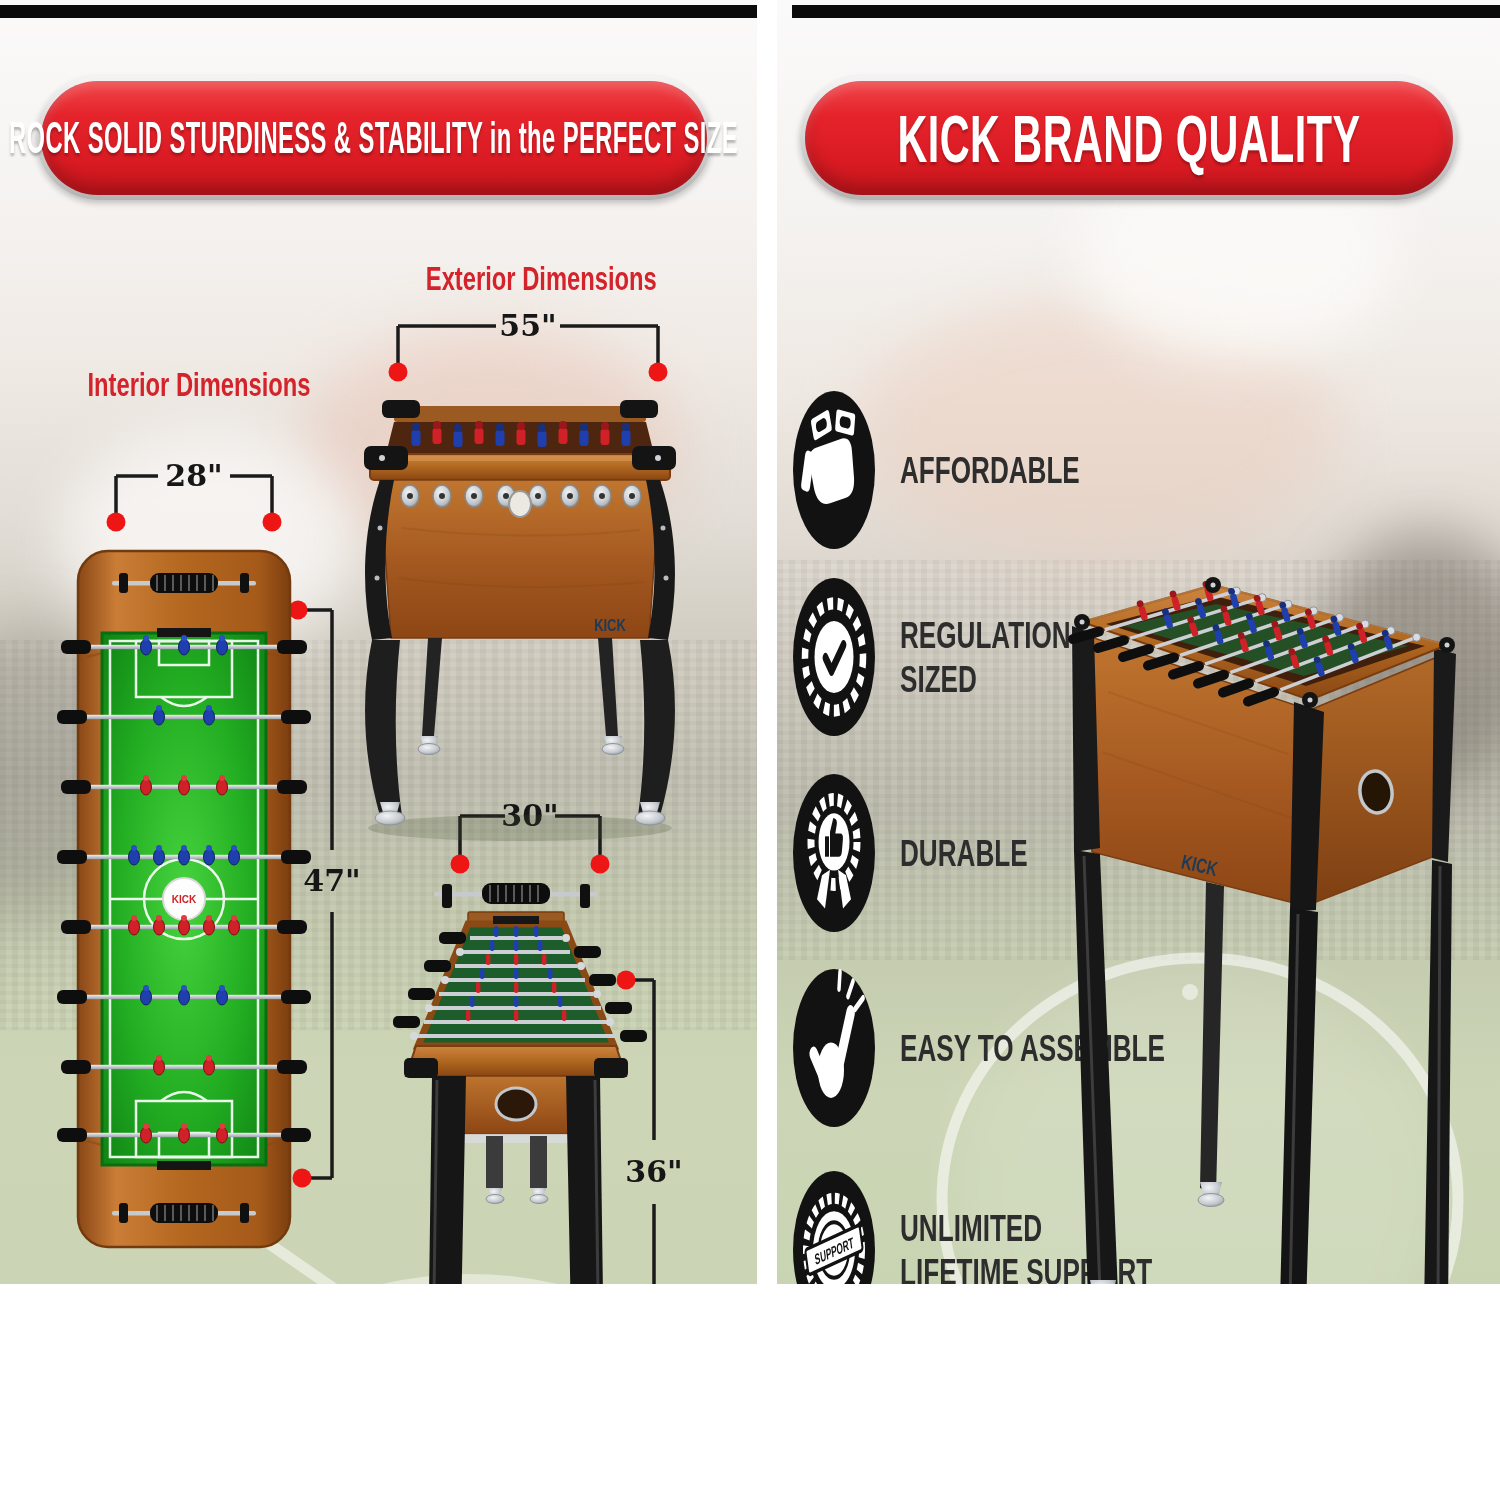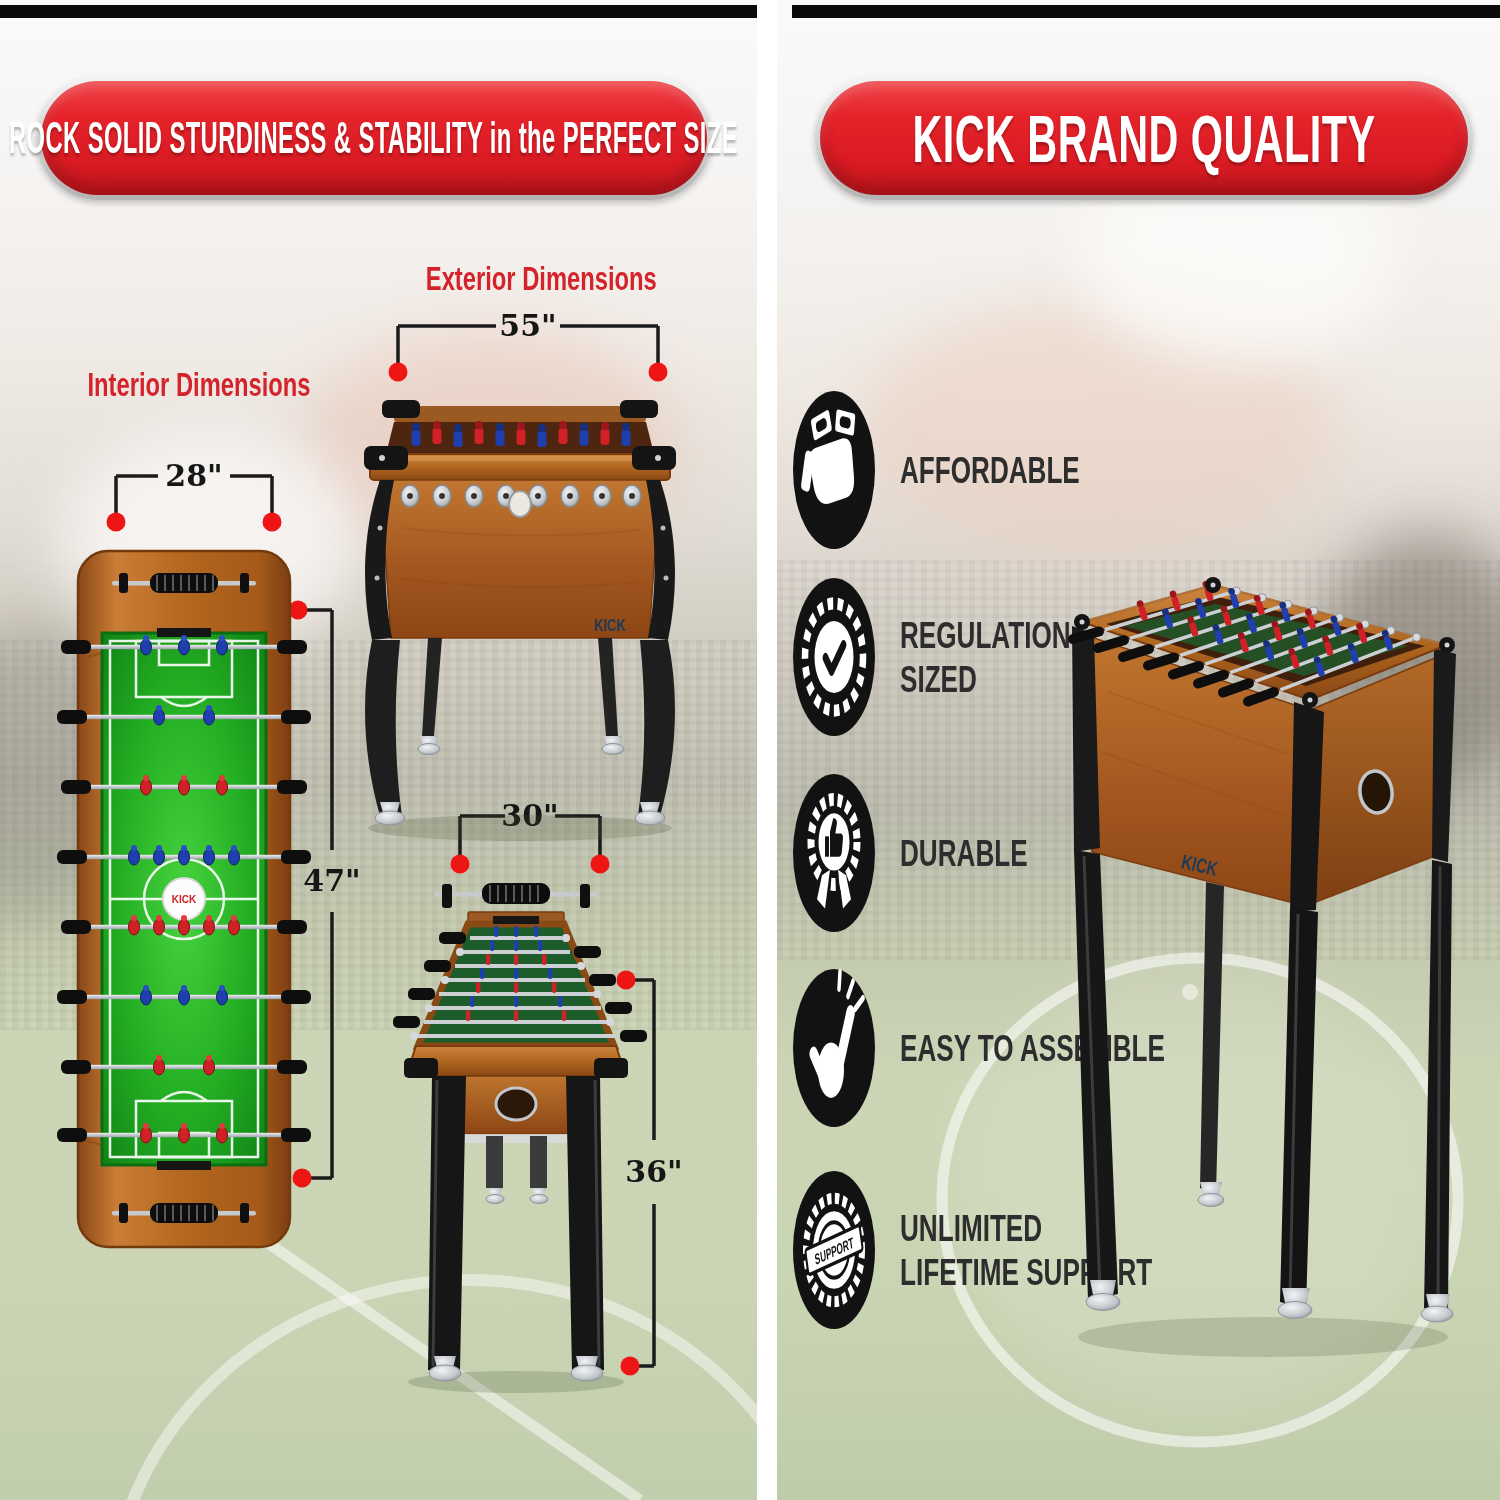--- a/index.html
+++ b/index.html
@@ -1,16 +1,16 @@
 <!DOCTYPE html>
 <html><head>
 <meta charset="utf-8">
 <style>
   html,body{margin:0;padding:0;background:#ffffff;}
-  .canvas{position:relative;width:1500px;height:1500px;overflow:hidden;background:#ffffff;font-family:"Liberation Sans",sans-serif;}
+  .canvas{position:relative;width:1500px;height:1284px;overflow:hidden;background:#ffffff;font-family:"Liberation Sans",sans-serif;}
   .panel{position:absolute;top:0;height:1500px;overflow:hidden;}
   #panel-left{left:0;width:757px;}
   #panel-right{left:777px;width:723px;}
   .bg{position:absolute;inset:0;}
   #panel-left .bg{background:linear-gradient(180deg,#fbfafa 0%,#f6f4f2 12%,#f0eae5 24%,#e3ded7 34%,#d0cbbf 44%,#bfbeb0 52%,#c3c9ad 61%,#ccd6b6 71%,#cbd5b5 85%,#c1cead 100%);}
   #panel-right .bg{background:linear-gradient(180deg,#fbfafa 0%,#f5f3f1 14%,#efe9e3 26%,#e0dad2 36%,#cac6ba 46%,#bbbbac 54%,#c4cbaf 63%,#ccd6b6 73%,#c9d4b3 86%,#bfccaa 100%);}
   .cloud{position:absolute;border-radius:50%;filter:blur(28px);}
   .stands{position:absolute;left:0;right:0;opacity:.55;background:
     repeating-linear-gradient(90deg, rgba(100,98,92,.10) 0 6px, rgba(238,236,231,.10) 6px 12px),
     repeating-linear-gradient(180deg, rgba(110,108,100,.10) 0 4px, rgba(255,255,255,.05) 4px 9px);}
@@ -425,21 +425,21 @@
     <div class="cloud" style="left:540px;top:530px;width:220px;height:260px;background:rgba(95,88,80,.45);"></div>
     <div class="cloud" style="left:180px;top:960px;width:480px;height:460px;background:rgba(255,255,255,.12);"></div>
 
     <svg class="pitch" width="723" height="1500">
       <ellipse cx="423" cy="1200" rx="258" ry="242" stroke="rgba(255,255,255,.55)" stroke-width="11" fill="none"></ellipse>
       <circle cx="413" cy="992" r="8" fill="rgba(255,255,255,.5)"></circle>
     </svg>
 
     <div class="topbar" style="left:15px;width:708px;"></div>
 
-    <div class="pill-outer" style="left:38px;top:76px;width:658px;height:124px;">
+    <div class="pill-outer" style="left:23px;top:76px;width:658px;height:124px;">
       <div class="pill-inner">
         <div class="pill-text" id="right-pill-text">KICK BRAND QUALITY</div>
       </div>
     </div>
 
     <div class="f-icon" style="left:16px;top:391px;">
       <svg width="82" height="158" viewBox="0 0 82 158">
         <ellipse cx="41" cy="79" rx="41" ry="79" fill="#121212"></ellipse>
         <g transform="translate(41,79) scale(1,1.85)">
           <g transform="rotate(-18)">

